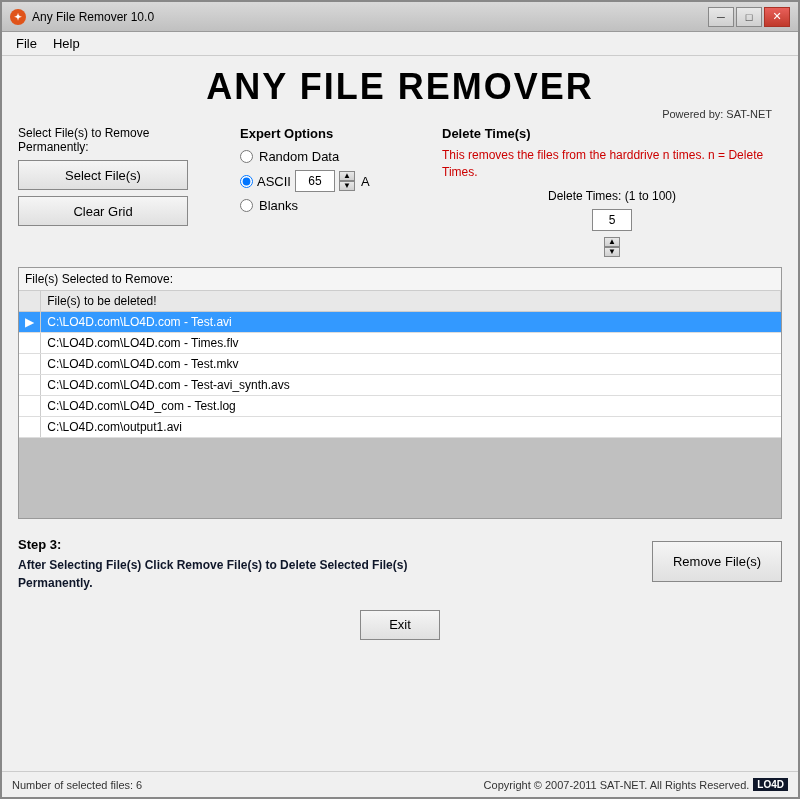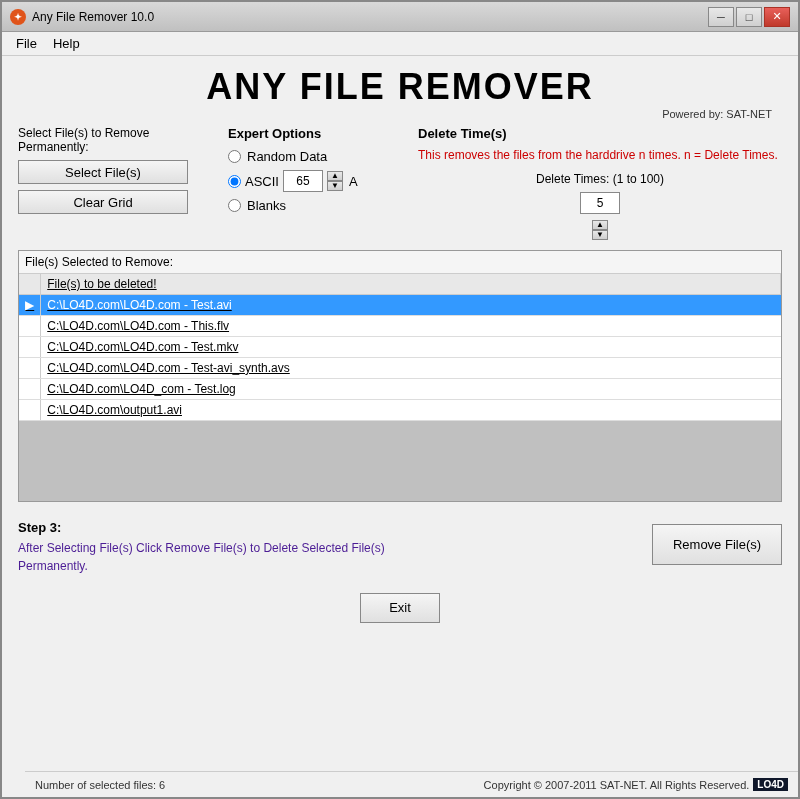--- a/index.html
+++ b/index.html
@@ -102,37 +102,37 @@
     .powered-by {
       font-size: 11px;
       color: #333;
       text-align: right;
       margin-right: 10px;
     }
 
     
     .options-row {
       display: flex;
-      gap: 10px;
+      gap: 22px;
       margin-bottom: 10px;
       align-items: flex-start;
     }
 
     
     .select-files-col {
       flex: 0 0 200px;
     }
     .section-label {
       font-size: 12px;
       margin-bottom: 6px;
       color: #000;
     }
     .win-button {
       width: 170px;
-      height: 24px;
+      height: 30px;
       background: linear-gradient(to bottom, #f5f5f5, #e0e0e0);
       border: 1px solid #888;
       cursor: pointer;
       font-size: 13px;
       color: #000;
       display: block;
       margin-bottom: 6px;
     }
 
     
@@ -227,21 +227,20 @@
     .files-section-label {
       font-size: 12px;
       padding: 4px 6px;
       color: #000;
       border-bottom: 1px solid #ccc;
       background: #f5f5f5;
     }
     .files-grid {
       width: 100%;
       border-collapse: collapse;
-      text-decoration: underline;
     }
     .files-grid th {
       background: #e8e8e8;
       border-bottom: 1px solid #ccc;
       border-right: 1px solid #ccc;
       padding: 3px 6px;
       font-size: 12px;
       font-weight: normal;
       text-align: left;
     }
@@ -276,22 +275,23 @@
     .step-info {
       flex: 1;
     }
     .step-label {
       font-size: 13px;
       font-weight: bold;
       margin-bottom: 4px;
     }
     .step-desc {
       font-size: 12px;
-      color: #4c1d95;
+      color: #0f172a;
       line-height: 1.5;
+      font-weight: bold;
     }
     .remove-btn {
       width: 130px;
       height: 41px;
       background: linear-gradient(to bottom, #f5f5f5, #e0e0e0);
       border: 1px solid #888;
       cursor: pointer;
       font-size: 13px;
       color: #000;
       margin-top: 4px;
@@ -321,21 +321,20 @@
       right: 0;
       height: 26px;
       background: #f0f0f0;
       border-top: 1px solid #ccc;
       display: flex;
       align-items: center;
       justify-content: space-between;
       padding: 0 10px;
       font-size: 11px;
       color: #333;
-      margin-left: 23px;
     }
     .watermark {
       display: flex;
       align-items: center;
       gap: 4px;
     }
     .watermark-box {
       background: #0f172a;
       color: white;
       font-size: 10px;
@@ -435,21 +434,21 @@
             <th>File(s) to be deleted!</th>
           </tr>
         </thead>
         <tbody id="files-tbody">
         <tr class="selected">
               <td class="row-indicator">▶</td>
               <td>C:\LO4D.com\LO4D.com - Test.avi</td>
             </tr>
             <tr>
               <td class="row-indicator"></td>
-              <td>C:\LO4D.com\LO4D.com - This.flv</td>
+              <td>C:\LO4D.com\LO4D.com - Times.flv</td>
             </tr>
             <tr>
               <td class="row-indicator"></td>
               <td>C:\LO4D.com\LO4D.com - Test.mkv</td>
             </tr>
             <tr>
               <td class="row-indicator"></td>
               <td>C:\LO4D.com\LO4D.com - Test-avi_synth.avs</td>
             </tr>
             <tr>

